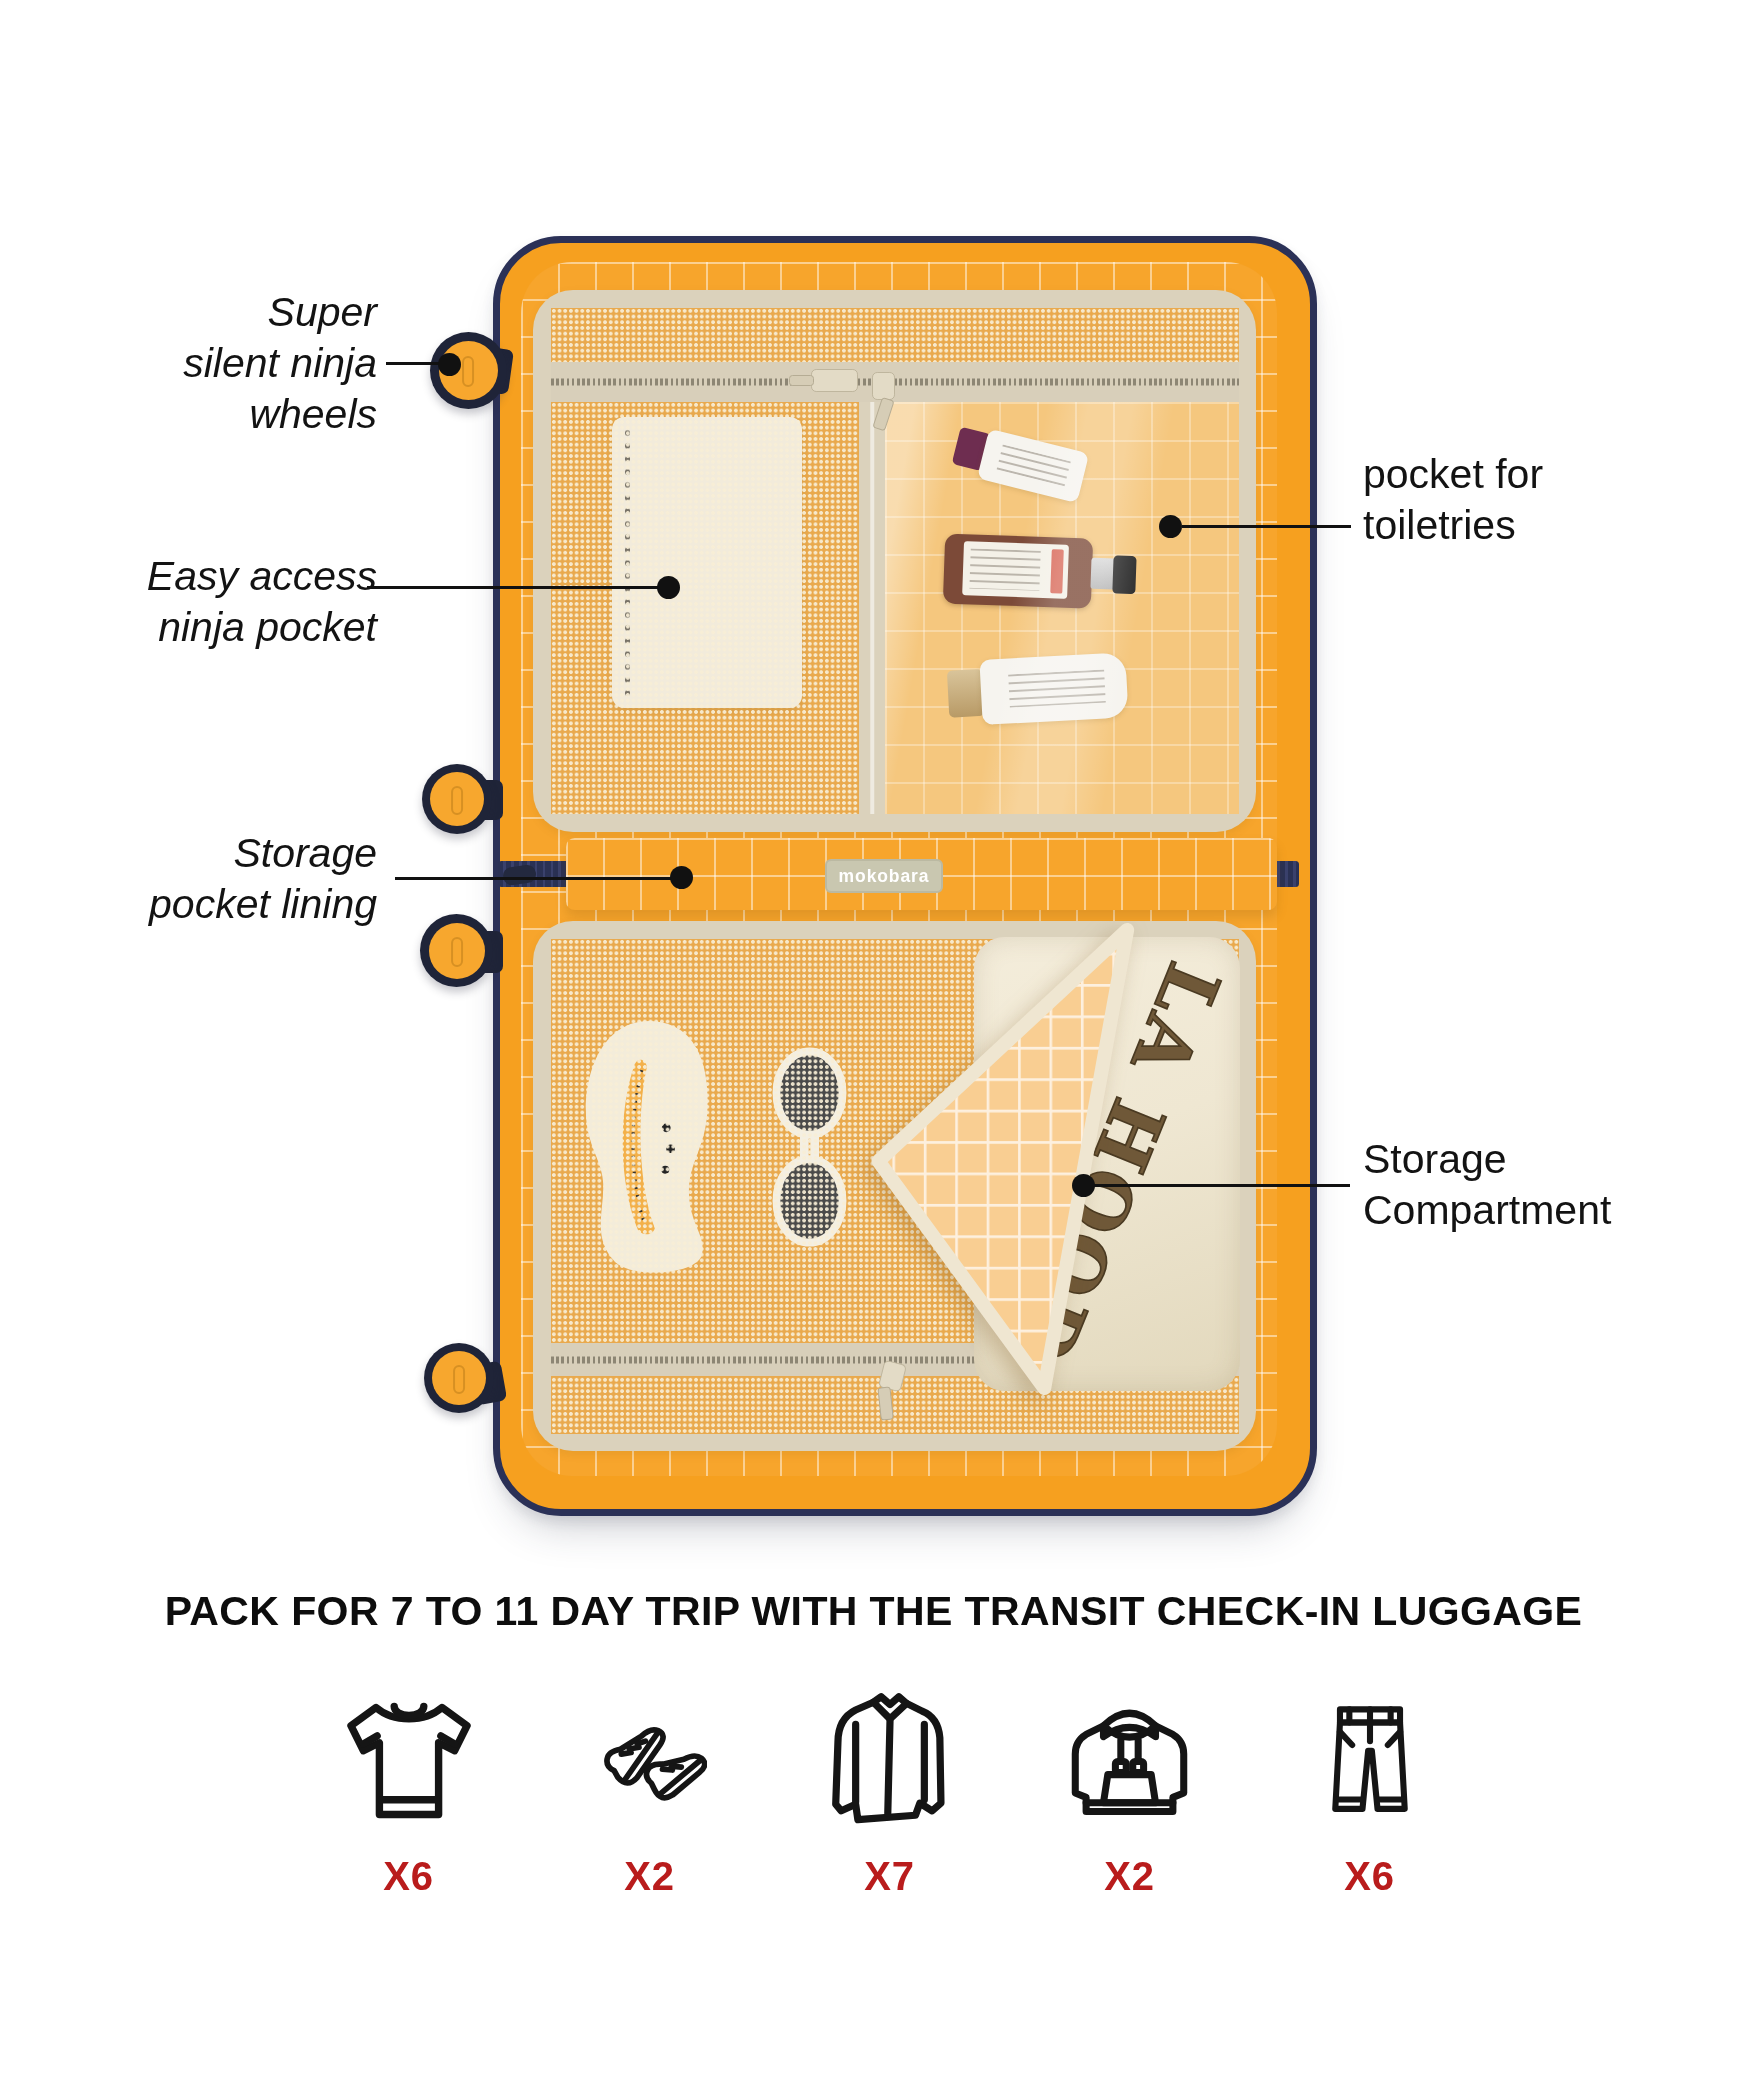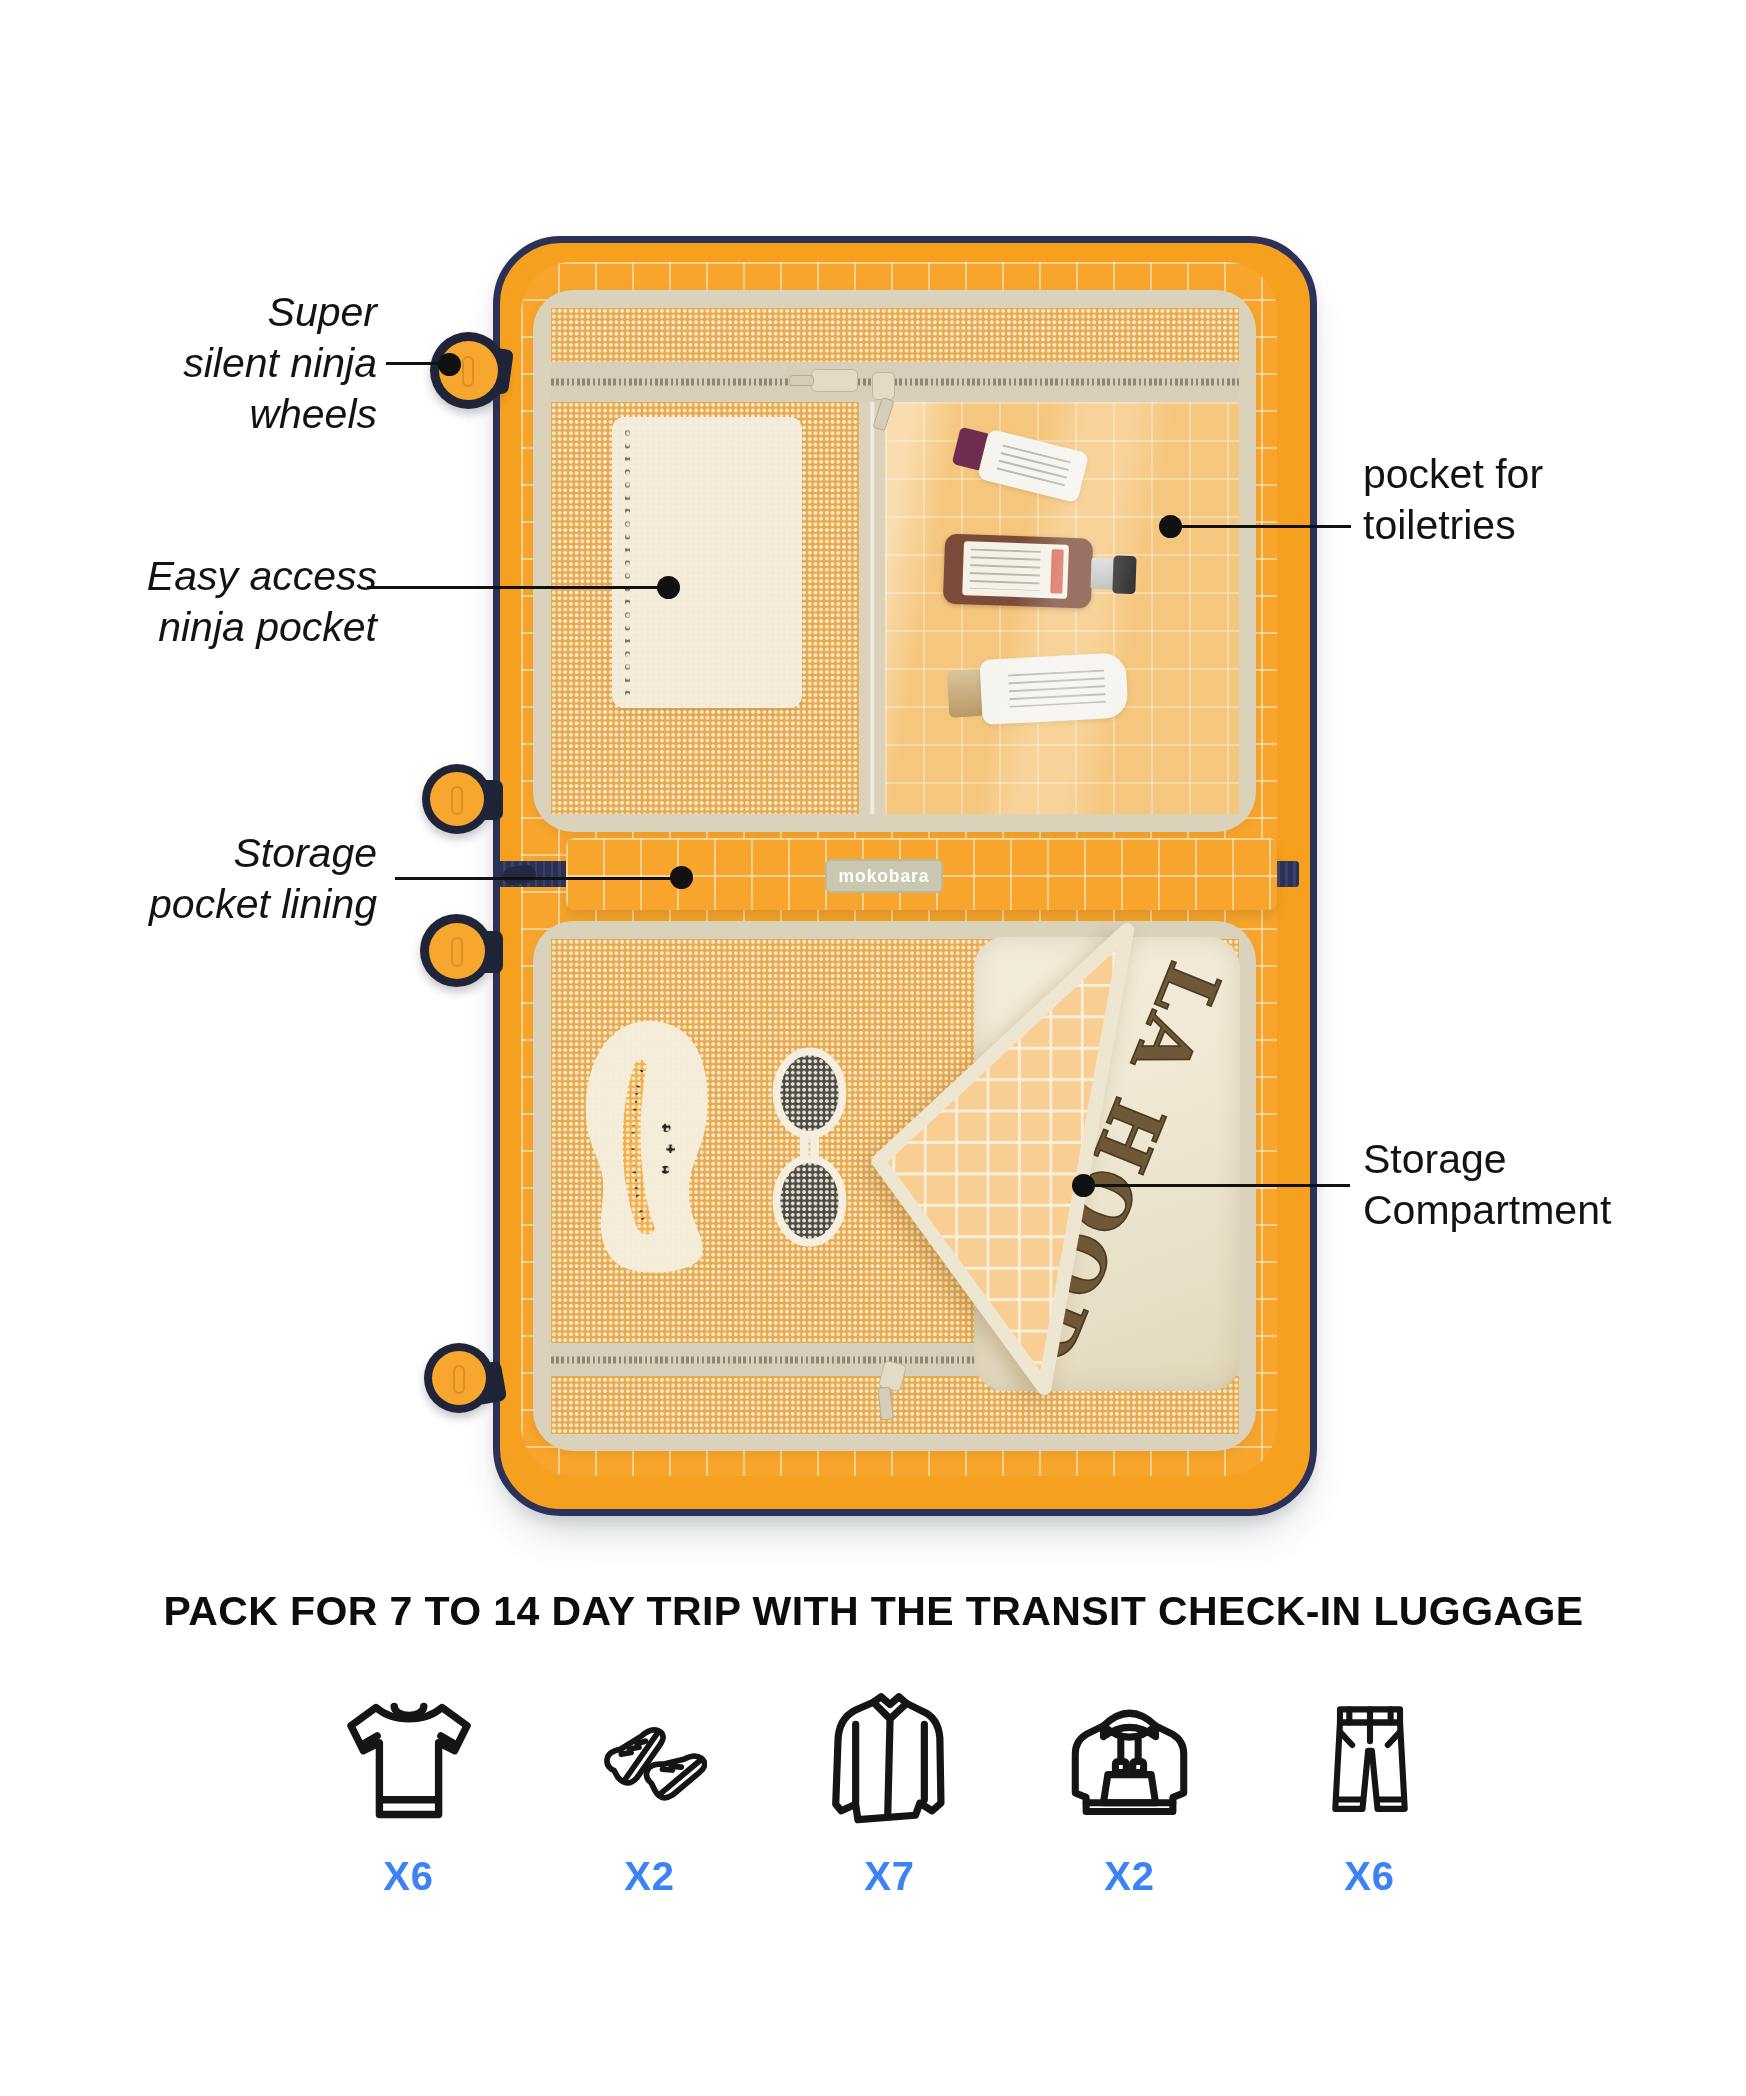--- a/index.html
+++ b/index.html
@@ -88,21 +88,21 @@
   .callout-dot{position:absolute;width:23px;height:23px;border-radius:50%;background:#111;}
   .label{position:absolute;font-size:41px;line-height:51px;font-weight:500;color:#131313;}
   .label.ra{text-align:right;font-style:italic;}
   .label span{display:block;}
 
   
   .heading{position:absolute;left:0;top:1588px;width:1747px;text-align:center;
      font-size:41px;font-weight:800;letter-spacing:0.4px;color:#0d0d0d;}
   .pack-item{position:absolute;width:175px;top:1681px;display:flex;flex-direction:column;align-items:center;}
   .icon-box{height:159px;display:flex;align-items:center;justify-content:center;}
-  .count{margin-top:14px;font-size:40px;font-weight:800;letter-spacing:0.9px;color:#3b82f6;text-align:center;}
+  .count{margin-top:14px;font-size:40px;font-weight:800;letter-spacing:0.9px;color:#b91c1c;text-align:center;}
   .icon-stroke{stroke:#151515;fill:none;stroke-width:6.5;stroke-linecap:round;stroke-linejoin:round;}
 </style>
 </head>
 <body>
 
 <div class="canvas">
 
   <div class="shell"></div>
   <div class="lining grid-orange abs"></div>
 
@@ -255,21 +255,21 @@
   <div class="callout-line" style="left:1182px;top:525px;width:169px;"></div>
   <div class="callout-dot" style="left:1159px;top:515px;"></div>
 
   <div class="label" style="left:1363px;top:1134px;width:349px;">
     <span>Storage</span>
     <span>Compartment</span>
   </div>
   <div class="callout-line" style="left:1094px;top:1184px;width:256px;"></div>
   <div class="callout-dot" style="left:1072px;top:1174px;"></div>
 
-  <div class="heading">PACK FOR 7 TO 14 DAY TRIP WITH THE TRANSIT CHECK-IN LUGGAGE</div>
+  <div class="heading">PACK FOR 7 TO 11 DAY TRIP WITH THE TRANSIT CHECK-IN LUGGAGE</div>
 
   <div class="pack-item" style="left:321px;">
     <div class="icon-box">
       <svg width="148" height="148" viewBox="0 0 130 130">
         <path class="icon-stroke" d="M36 18 L14 34 L25 56 L39 49 L39 112 L91 112 L91 49 L105 56 L116 34 L94 18 C86 25 76 28 65 28 C54 28 44 25 36 18 Z"></path>
         <path class="icon-stroke" d="M52 17 A13 8 0 0 0 78 17"></path>
         <path class="icon-stroke" d="M41 99 H89"></path>
         <path class="icon-stroke" d="M25 50 L37 43 M105 50 L93 43"></path>
       </svg>
     </div>

